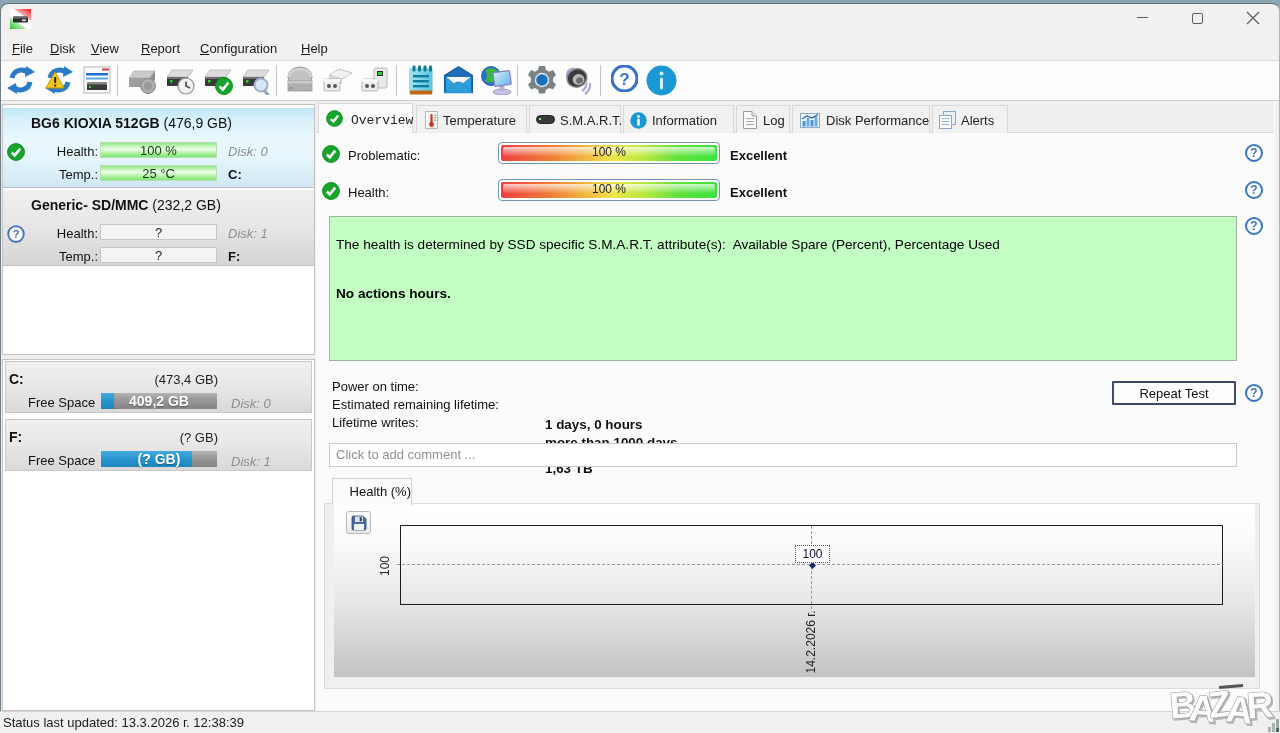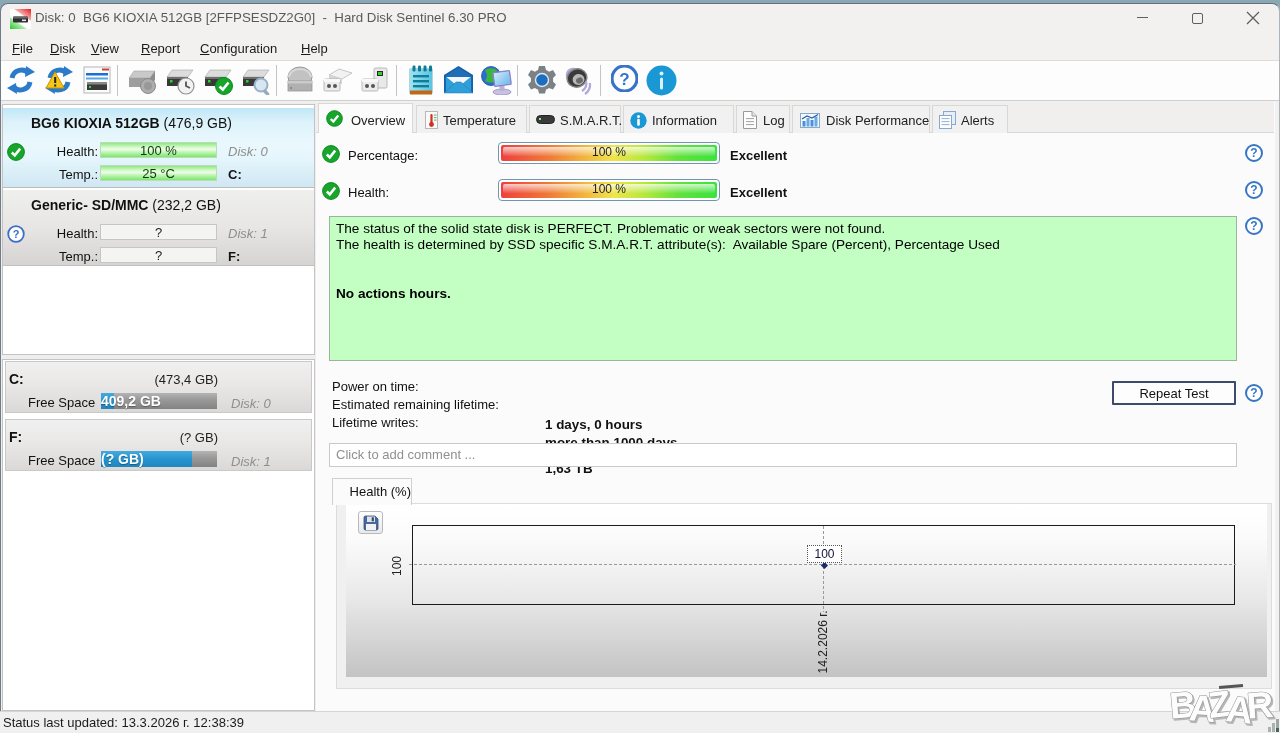--- a/index.html
+++ b/index.html
@@ -30,21 +30,21 @@
 .dtitle { position:absolute; left:28px; white-space:nowrap; font-size:14px; color:#111; }
 .dtitle b { font-weight:bold; }
 .hlabel { position:absolute; width:69px; text-align:right; font-size:13px; color:#111; }
 .gbar { position:absolute; left:97px; width:117px; height:16px; background:linear-gradient(180deg,#8ce884 0%,#c9f7bd 25%,#eefdea 45%,#b7f3aa 70%,#7ce670 100%); border:1px solid #b9ddb4; text-align:center; font-size:13px; color:#123812; line-height:15px; }
 .qbar { position:absolute; left:97px; width:117px; height:16px; background:#f4f4f3; border:1px solid #c6c6c5; text-align:center; font-size:13px; color:#222; line-height:15px; }
 .ditalic { position:absolute; left:225px; font-size:13px; font-style:italic; color:#8e8e8e; }
 .dletter { position:absolute; left:225px; font-size:13px; font-weight:bold; color:#111; }
 .vol { position:absolute; left:2px; width:307px; height:52px; background:linear-gradient(180deg,#f1f0f0 0%,#e9e8e7 45%,#dad9d8 100%); border:1px solid #c9c9c9; }
 .vbar { position:absolute; left:95px; top:31px; width:116px; height:16px; background:linear-gradient(180deg,#b4b4b4 0%,#9a9a9a 40%,#828282 100%); }
 .vblue { position:absolute; left:0; top:0; height:16px; background:linear-gradient(180deg,#44aadf 0%,#2492cd 55%,#1f86be 100%); }
-.vtext { position:absolute; left:0; top:0; width:116px; font-size:14px; font-weight:bold; color:#fff; line-height:16px; text-shadow:0 1px 1px rgba(0,0,0,0.35); }
+.vtext { position:absolute; left:0; top:0; width:116px; text-align:center; font-size:14px; font-weight:bold; color:#fff; line-height:16px; text-shadow:0 1px 1px rgba(0,0,0,0.35); }
 
 #main { position:absolute; left:316px; top:102px; width:959px; height:609px; background:#fbfbfb; }
 .tabline { position:absolute; left:0px; top:30px; width:958px; height:1px; background:#d8d8d8; }
 .tab { position:absolute; top:3px; height:28px; background:#f1f1f1; border:1px solid #d8d8d8; border-bottom:none; font-size:13px; color:#222; white-space:nowrap; }
 .tab.sel { top:1px; height:30px; background:#fbfbfb; z-index:2; }
 .tab .tl { position:absolute; top:7px; }
 .tab.sel .tl { top:9px; }
 .qicon { position:absolute; width:18px; height:18px; border-radius:50%; border:2px solid #3875c4; background:#fff; color:#3875c4; font-size:12px; font-weight:bold; text-align:center; line-height:14px; }
 .rowlab { position:absolute; left:32px; font-size:13px; color:#111; }
 .pbar { position:absolute; left:182px; width:222px; height:22px; border:1px solid #7495ae; border-radius:4px; background:#fff; padding:2px; }
@@ -53,21 +53,21 @@
 .pbar .ptext { position:absolute; left:0; top:2px; width:100%; text-align:center; font-size:12px; color:#222; }
 .excl { position:absolute; left:414px; font-size:13px; font-weight:bold; color:#111; }
 #greenbox { position:absolute; left:13px; top:114px; width:908px; height:145px; background:#c3ffc3; border:1px solid #9db39d; font-size:13.6px; color:#000; }
 #greenbox div { position:absolute; left:6px; white-space:pre; }
 .ilab { position:absolute; left:16px; font-size:13px; color:#111; }
 .ival { position:absolute; left:229px; font-size:13.4px; font-weight:bold; color:#111;margin-top:38px; }
 #repeat { position:absolute; left:796px; top:279px; width:124px; height:24px; background:#fdfdfd; border:2px solid #3d4a6b; border-radius:1px; text-align:center; font-size:13px; color:#111; line-height:22px; }
 #comment { position:absolute; left:13px; top:341px; width:908px; height:24px; background:#fff; border:1px solid #c9c9c9; font-size:13px; color:#909090; line-height:22px; padding-left:6px; }
 
 #chtab { position:absolute; left:16px; top:376px; width:80px; height:27px; background:#fbfbfb; border:1px solid #d0d0d0; border-bottom:none; font-size:13px; color:#111; text-align:right; line-height:25px; z-index:2; }
-#chpanel { position:absolute; left:8px; top:401px; width:936px; height:186px; background:#f0f0f0; border:1px solid #dcdcdc;margin-left:12px; }
+#chpanel { position:absolute; left:8px; top:401px; width:936px; height:186px; background:#f0f0f0; border:1px solid #dcdcdc; }
 #chgrad { position:absolute; left:9px; top:0px; width:921px; height:173px; background:linear-gradient(180deg,#ffffff 0%,#fbfbfb 20%,#e8e8e8 55%,#c3c3c3 100%); }
 #savebtn { position:absolute; left:12px; top:7px; width:25px; height:23px; background:linear-gradient(180deg,#fefefe,#e9e9e9); border:1px solid #b9b9b9; border-radius:3px; }
 #plotrect { position:absolute; left:66px; top:21px; width:823px; height:80px; border:1px solid #1c1c1c; }
 .dashh { position:absolute; left:63px; top:60px; width:827px; height:1px; background-image:linear-gradient(90deg,#999 0 3px,transparent 3px 5px); background-size:5px 1px; }
 .dashv { position:absolute; left:477px; top:22px; width:1px; height:86px; background-image:linear-gradient(180deg,#999 0 3px,transparent 3px 5px); background-size:1px 5px; }
 #ylab { position:absolute; left:34px; top:52px; width:40px; height:20px; transform:rotate(-90deg); font-size:12px; color:#222; text-align:center; }
 #vlabel { position:absolute; left:461px; top:41px; width:35px; height:18px; background:#fff; border:1px dotted #555; text-align:center; font-size:12px; color:#10103a; line-height:16px; z-index:2; }
 #vdot { position:absolute; left:476px; top:59px; width:5px; height:5px; background:#1a2a6a; transform:rotate(45deg); }
 #datelab { position:absolute; left:441px; top:131px; width:72px; height:14px; transform:rotate(-90deg); font-size:12px; color:#222; text-align:center; white-space:nowrap; }
 
@@ -91,21 +91,20 @@
             <stop offset="1" stop-color="#28c828"></stop>
           </linearGradient>
         </defs>
         <rect width="21" height="20" fill="#fff"></rect>
         <polygon points="4,0 21,0 21,12" fill="url(#agr)"></polygon>
         <polygon points="0,8 17,20 0,20" fill="url(#agg)"></polygon>
         <rect x="3" y="7.5" width="15" height="6" rx="1" fill="#2e2e2e"></rect>
         <rect x="3" y="7.5" width="15" height="2" rx="1" fill="#6a6a6a"></rect>
         <rect x="12" y="10.5" width="4" height="1.6" fill="#e8e8e8"></rect>
       </svg></div>
-<div id="title">Disk: 0  BG6 KIOXIA 512GB [2FFPSESDZ2G0]  -  Hard Disk Sentinel 6.30 PRO</div>
 <div id="minbtn"></div>
 <div id="maxbtn"></div>
 <svg id="closebtn" viewBox="0 0 16 16">
       <path d="M2 2 L14 14 M14 2 L2 14" stroke="#5f5f5f" stroke-width="1.3" fill="none"></path>
     </svg>
 <div id="menubar">
 <span style="left:12px"><u>F</u>ile</span>
 <span style="left:50px"><u>D</u>isk</span>
 <span style="left:91px"><u>V</u>iew</span>
 <span style="left:141px"><u>R</u>eport</span>
@@ -312,21 +311,21 @@
             <div class="vblue" style="width:91px;"></div>
             <div class="vtext">(? GB)</div>
           </div>
 <div class="ditalic" style="top:34px;">Disk: 1</div>
 </div>
 </div>
 </div>
 <div id="main">
 <div class="abs" style="left:0;top:0;width:958px;height:30px;background:#f0efee;"></div>
       <div class="tabline"></div>
-<div class="tab sel" style="left:2px;width:95px;">
+<div class="tab sel" style="left:2px;width:95px;font-family:Liberation Mono, monospace;">
         <svg style="position:absolute;left:7px;top:6px" width="17" height="17" viewBox="0 0 18 18">
           <circle cx="9" cy="9" r="8.3" fill="#17a52c" stroke="#0e8a1e"></circle>
           <path d="M5 9.5 L7.8 12.2 L13 5.8" stroke="#fff" stroke-width="2.4" fill="none"></path>
         </svg>
         <span class="tl" style="left:32px">Overview</span>
       </div>
 <div class="tab" style="left:100px;width:111px;">
         <svg style="position:absolute;left:8px;top:5px" width="13" height="18" viewBox="0 0 13 18">
           <rect x="0.5" y="0.5" width="12" height="17" fill="#fafafa" stroke="#b8b8b8"></rect>
           <rect x="5.4" y="3" width="2.2" height="10" rx="1" fill="#d03020"></rect>
@@ -380,21 +379,21 @@
           <rect x="2.5" y="7" width="8" height="1.1" fill="#9ab8d8"></rect>
           <rect x="2.5" y="10" width="8" height="1.1" fill="#9ab8d8"></rect>
           <rect x="2.5" y="13" width="8" height="1.1" fill="#9ab8d8"></rect>
         </svg>
         <span class="tl" style="left:28px">Alerts</span>
       </div>
 <div class="abs" style="left:6px;top:43px;"><svg width="18" height="18" viewBox="0 0 18 18">
           <circle cx="9" cy="9" r="8.4" fill="#17a52c" stroke="#0e8a1e"></circle>
           <path d="M4.8 9.5 L7.8 12.4 L13.2 5.6" stroke="#fff" stroke-width="2.5" fill="none"></path>
         </svg></div>
-<div class="rowlab" style="top:46px;">Percentage:</div>
+<div class="rowlab" style="top:46px;">Problematic:</div>
 <div class="pbar" style="top:40px;">
         <div class="fill">
           <div class="gloss"></div>
         </div>
         <div class="ptext">100 %</div>
       </div>
 <div class="excl" style="top:46px;">Excellent</div>
 <div class="qicon" style="left:929px;top:42px;">?</div>
 <div class="abs" style="left:6px;top:80px;"><svg width="18" height="18" viewBox="0 0 18 18">
           <circle cx="9" cy="9" r="8.4" fill="#17a52c" stroke="#0e8a1e"></circle>
@@ -403,21 +402,20 @@
 <div class="rowlab" style="top:83px;">Health:</div>
 <div class="pbar" style="top:77px;">
         <div class="fill">
           <div class="gloss"></div>
         </div>
         <div class="ptext">100 %</div>
       </div>
 <div class="excl" style="top:83px;">Excellent</div>
 <div class="qicon" style="left:929px;top:79px;">?</div>
 <div id="greenbox">
-<div style="top:4px;">The status of the solid state disk is PERFECT. Problematic or weak sectors were not found.</div>
 <div style="top:20px;">The health is determined by SSD specific S.M.A.R.T. attribute(s):  Available Spare (Percent), Percentage Used</div>
 <div style="top:69px;font-weight:bold;">No actions hours.</div>
 </div>
 <div class="qicon" style="left:929px;top:115px;">?</div>
 <div class="ilab" style="top:277px;">Power on time:</div>
 <div class="ival" style="top:277px;">1 days, 0 hours</div>
 <div class="ilab" style="top:295px;">Estimated remaining lifetime:</div>
 <div class="ival" style="top:295px;">more than 1000 days</div>
 <div class="ilab" style="top:313px;">Lifetime writes:</div>
 <div class="ival" style="top:321px;">1,63 TB</div>

